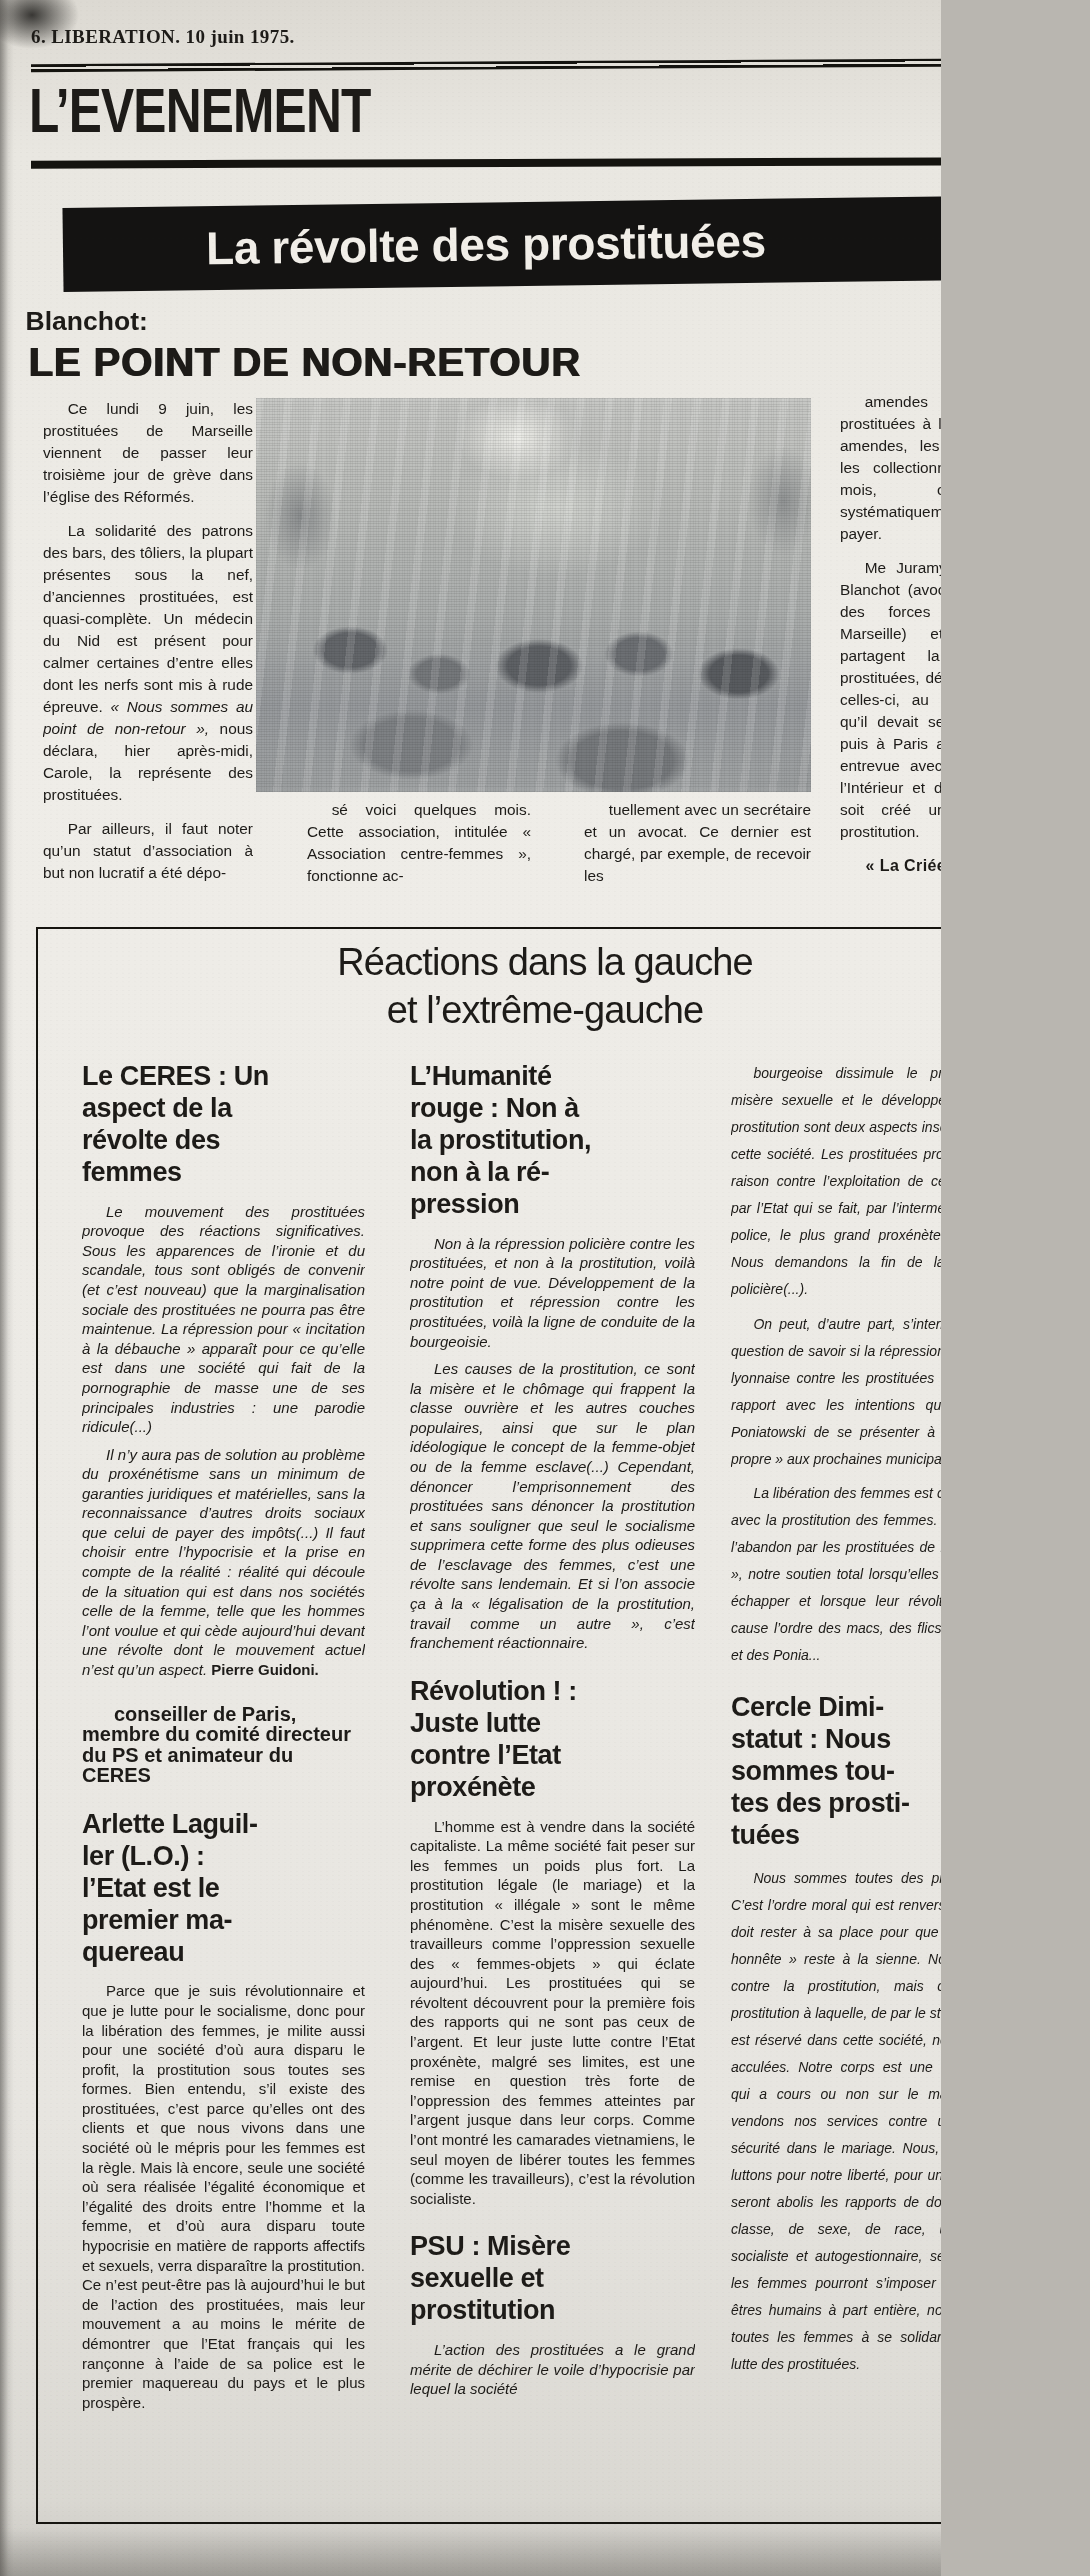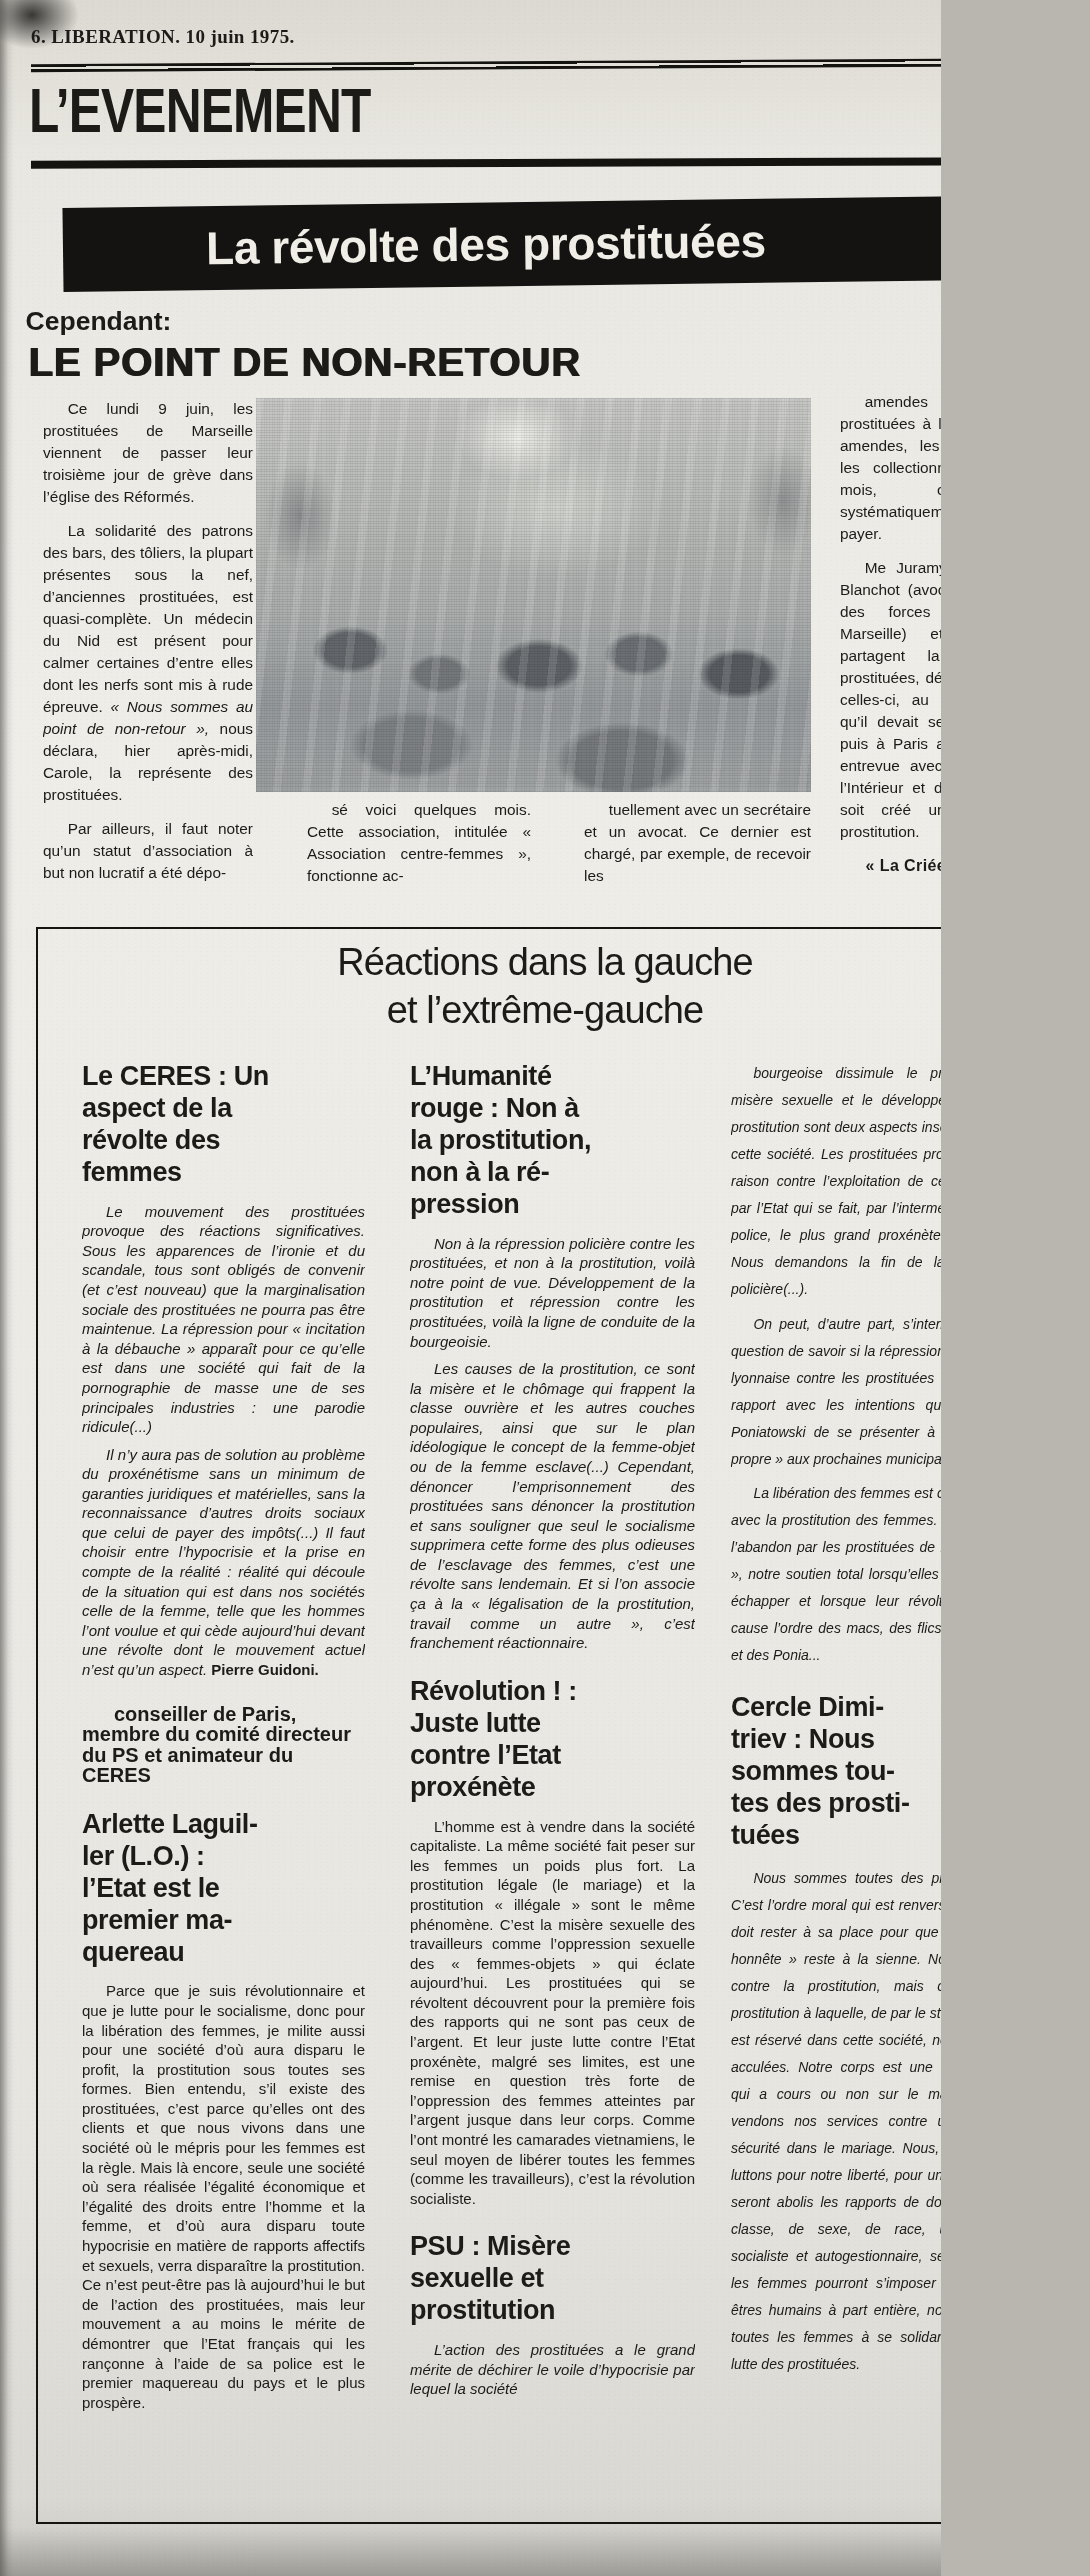--- a/index.html
+++ b/index.html
@@ -88,21 +88,21 @@
 
   <div class="masthead">6. LIBERATION. 10 juin 1975.</div>
   <div class="rule-double"></div>
   <div class="section-title">L’EVENEMENT</div>
   <div class="rule-thick"></div>
 
   <div class="banner">
     <span>La révolte des prostituées</span>
   </div>
 
-  <div class="kicker">Cependant:</div>
+  <div class="kicker">Blanchot:</div>
   <div class="headline">LE POINT DE NON-RETOUR</div>
 
   <div class="col-a atext">
     <p>Ce lundi 9 juin, les prostituées de Marseille viennent de passer leur troisième jour de grève dans l’église des Réformés.</p>
     <p><span>La solidarité des patrons des bars, des tôliers, la plupart présentes sous la nef, d’anciennes prostituées, est quasi-complète. Un médecin du Nid est présent pour calmer certaines d’entre elles dont les nerfs sont mis à rude épreuve. </span><span class="q">« Nous sommes au point de non-retour »,</span><span> nous déclara, hier après-midi, Carole, la représente des prostituées.</span></p>
     <p>Par ailleurs, il faut noter qu’un statut d’association à but non lucratif a été dépo-</p>
   </div>
 
   <div class="photo"></div>
 
@@ -158,21 +158,21 @@
 sexuelle et
 prostitution</div>
       <p class="bt it">L’action des prostituées a le grand mérite de déchirer le voile d’hypocrisie par lequel la société</p>
     </div>
 
     <div class="bcol bcol-3">
       <p class="bt it noindent">bourgeoise dissimule le problème. La misère sexuelle et le développement de la prostitution sont deux aspects inséparables de cette société. Les prostituées protestent avec raison contre l’exploitation de cette situation par l’Etat qui se fait, par l’intermédiaire de sa police, le plus grand proxénète de France. Nous demandons la fin de la répression policière(...).</p>
       <p class="bt it">On peut, d’autre part, s’interroger, sur la question de savoir si la répression de la police lyonnaise contre les prostituées n’est pas en rapport avec les intentions qu’on prête à Poniatowski de se présenter à Lyon « ville propre » aux prochaines municipales.</p>
       <p class="bt it">La libération des femmes est contradictoire avec la prostitution des femmes. Elle réclame l’abandon par les prostituées de leur « métier », notre soutien total lorsqu’elles veulent s’en échapper et lorsque leur révolte remet en cause l’ordre des macs, des flics, des Giroud et des Ponia...</p>
       <div class="bh">Cercle Dimi-
-triev : Nous
+statut : Nous
 sommes tou-
 tes des prosti-
 tuées</div>
       <p class="bt it">Nous sommes toutes des prostituées(...) C’est l’ordre moral qui est renversé : la putain doit rester à sa place pour que la « femme honnête » reste à la sienne. Nous sommes contre la prostitution, mais contre toute prostitution à laquelle, de par le statut qui nous est réservé dans cette société, nous sommes acculées. Notre corps est une marchandise qui a cours ou non sur le marché. Nous vendons nos services contre une certaine sécurité dans le mariage. Nous, femmes qui luttons pour notre liberté, pour une société où seront abolis les rapports de domination, de classe, de sexe, de race, une société socialiste et autogestionnaire, seul cadre où les femmes pourront s’imposer comme des êtres humains à part entière, nous appelons toutes les femmes à se solidariser avec la lutte des prostituées.</p>
     </div>
   </div>
 
   <div class="bottom-band"></div>
 </div>
 

